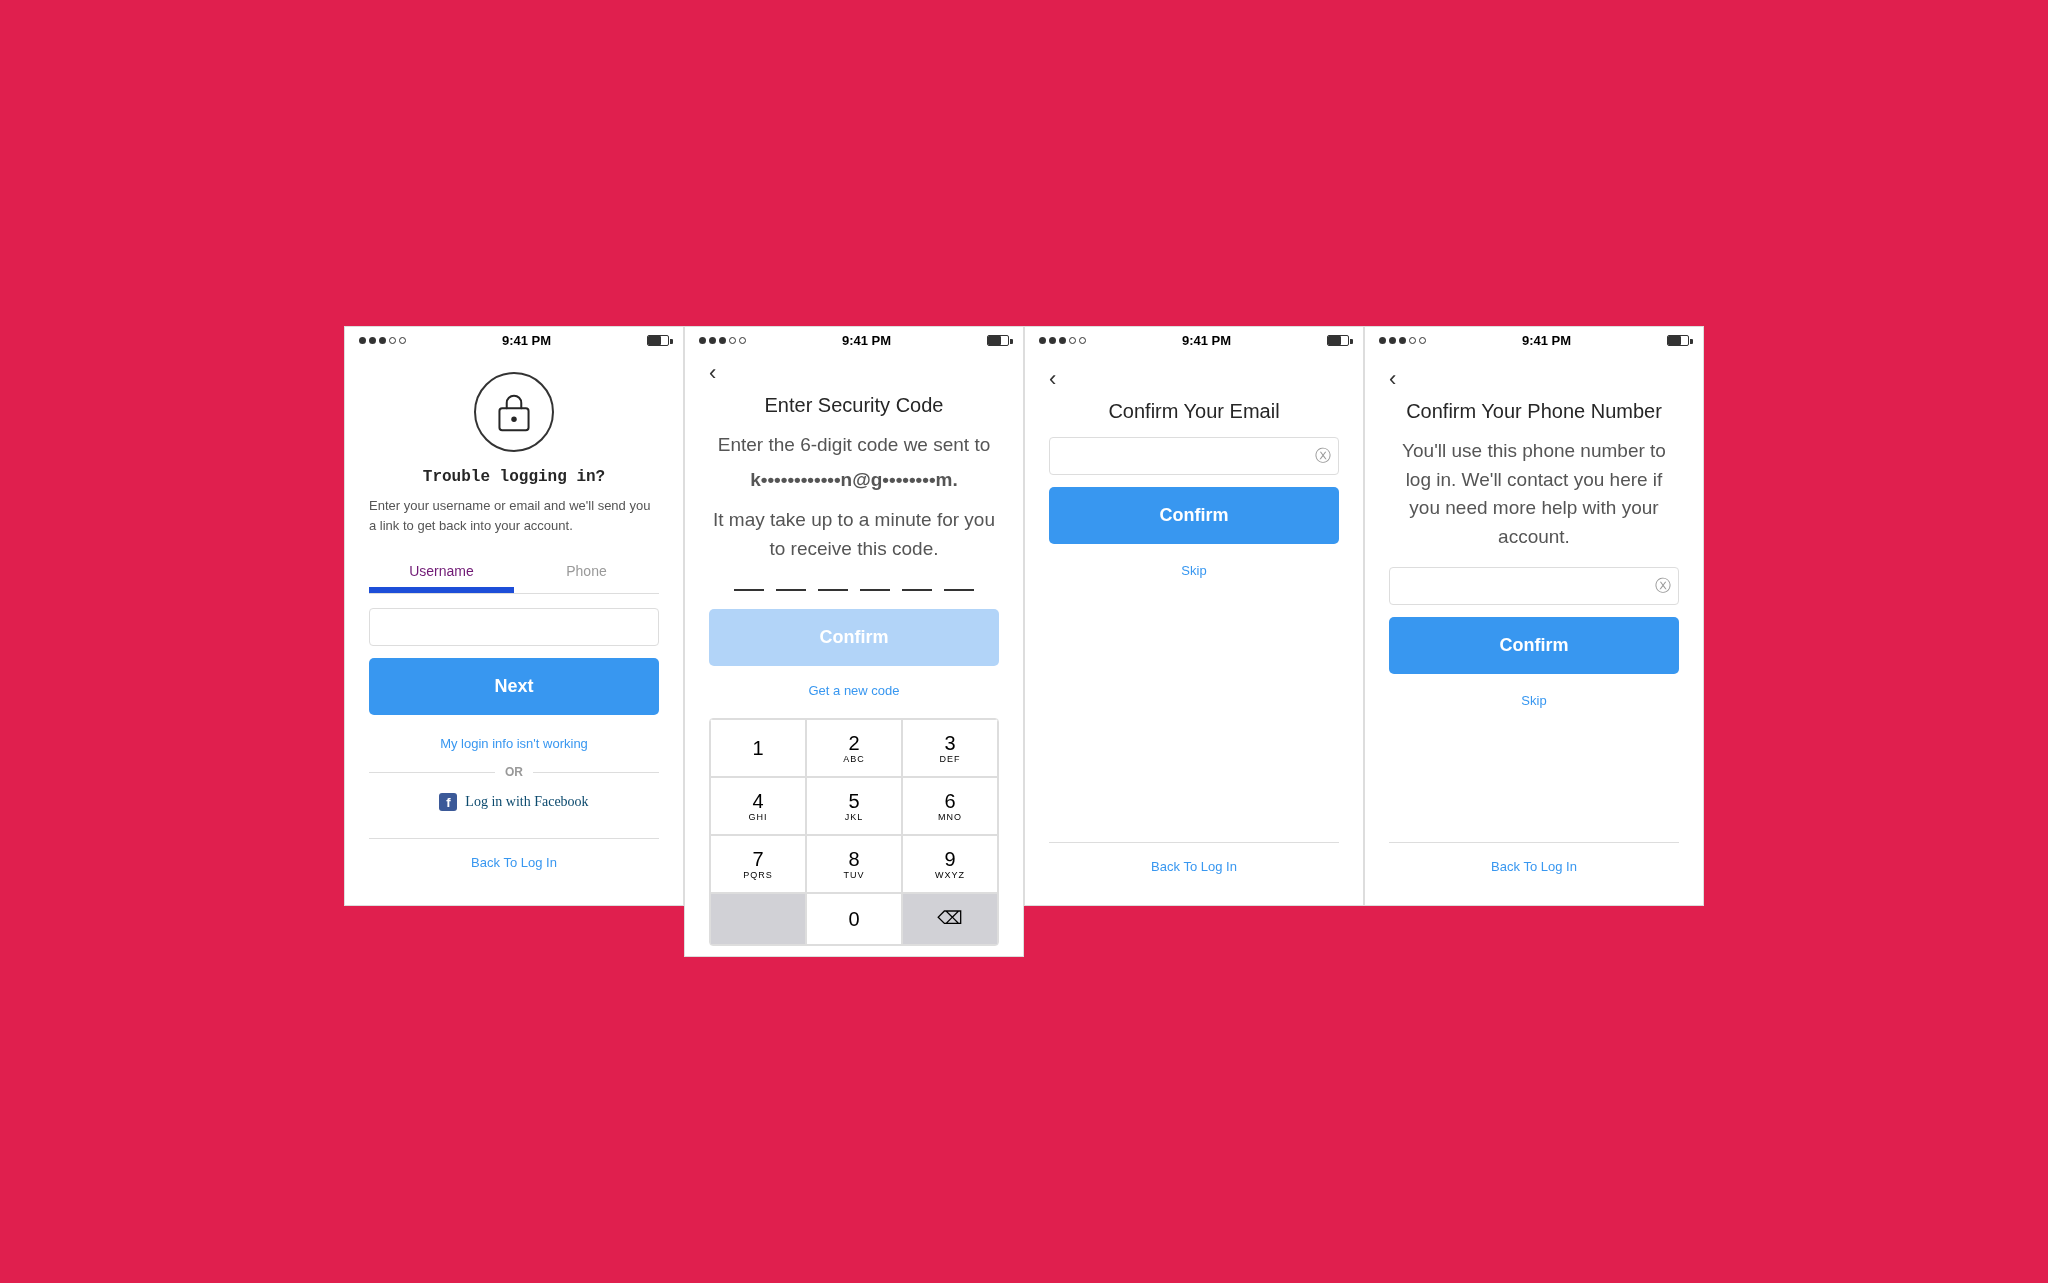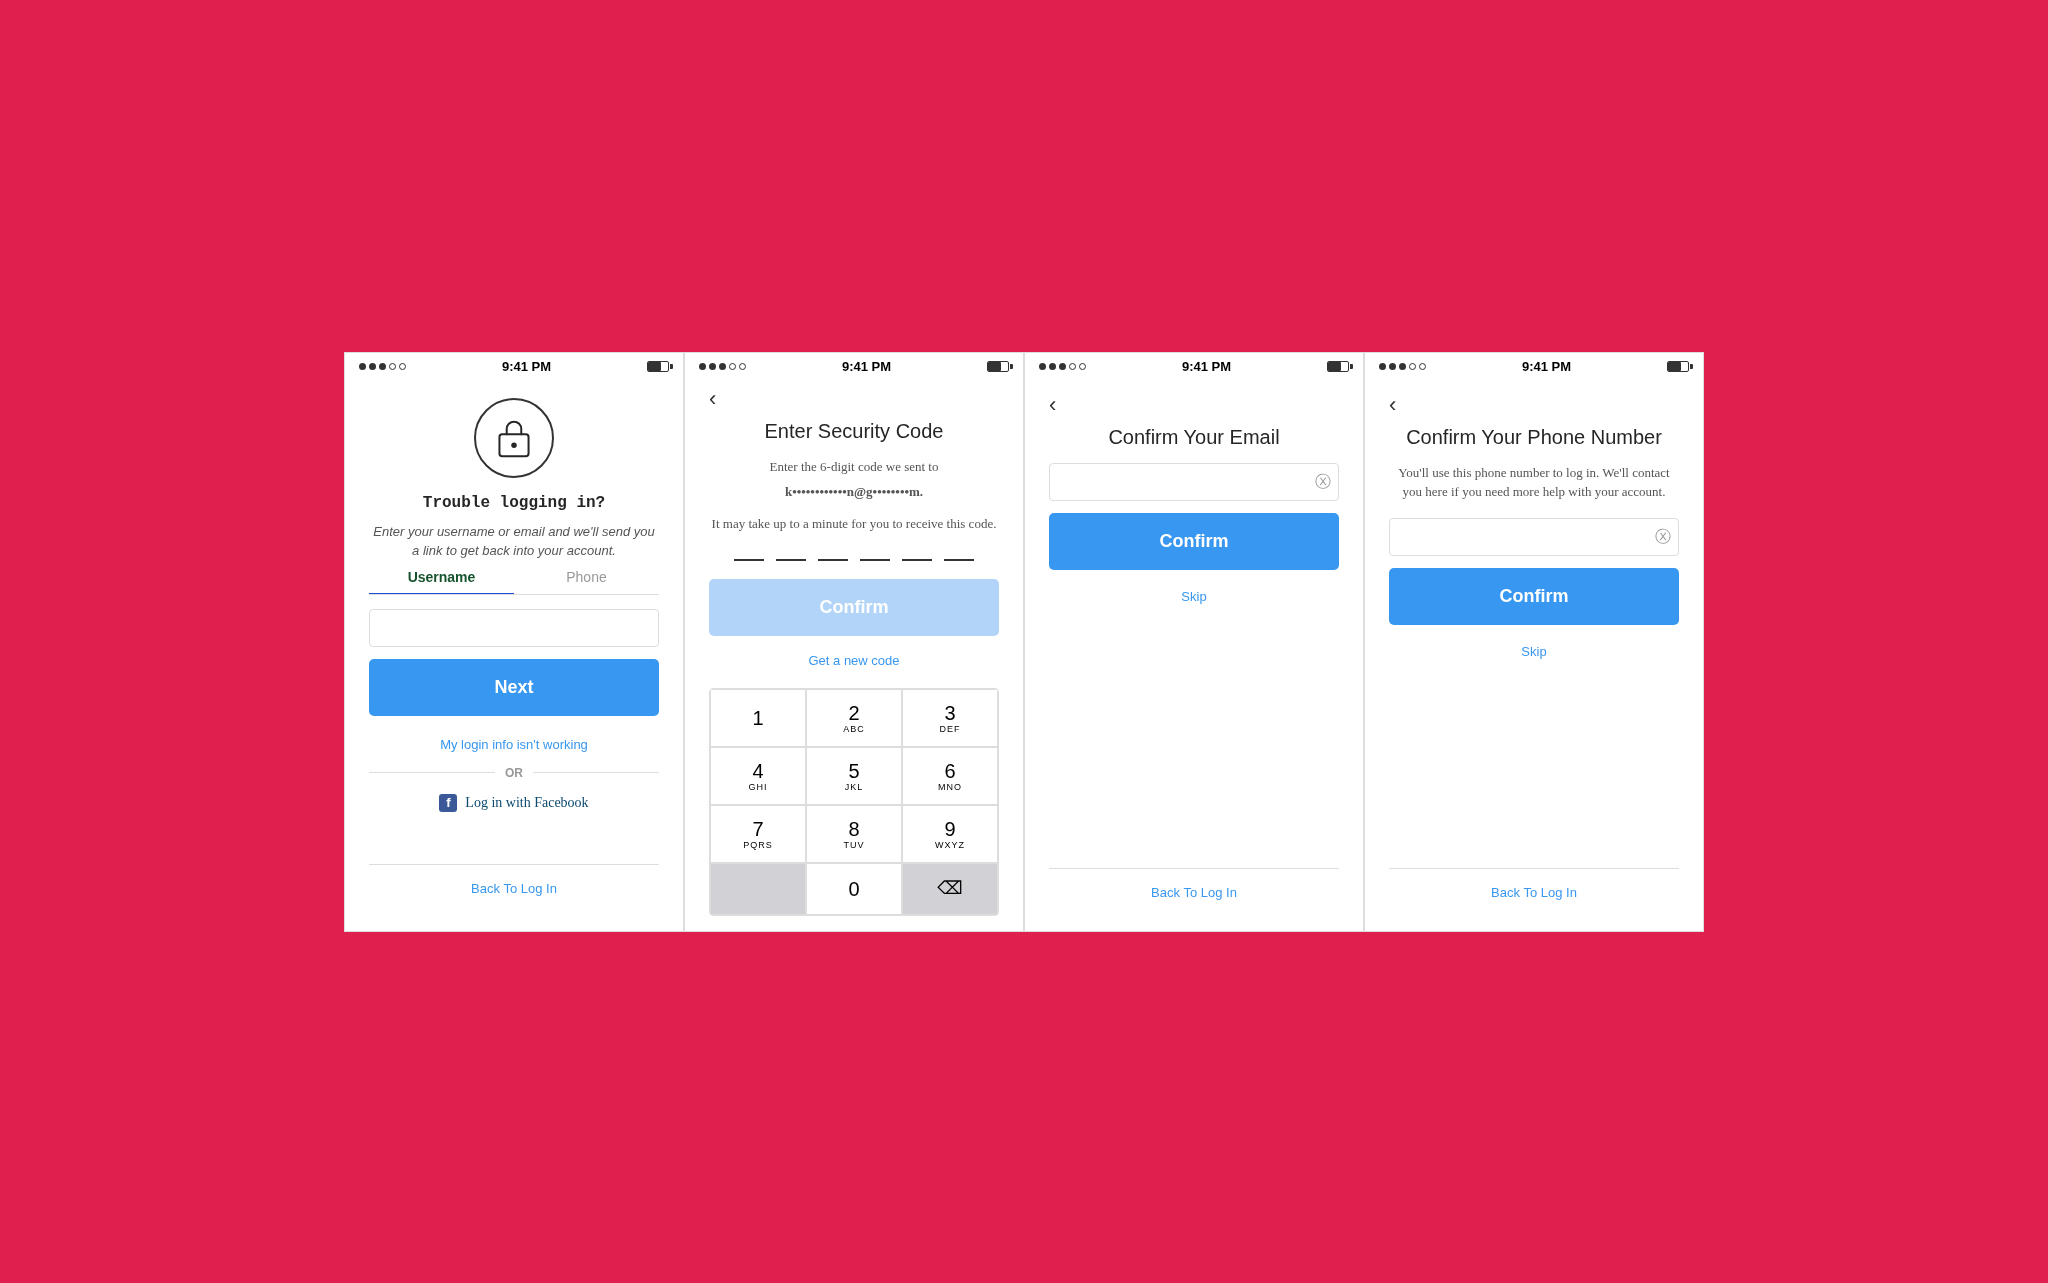--- a/index.html
+++ b/index.html
@@ -64,30 +64,30 @@
       border-radius: 50%;
       border: 2px solid #333;
       display: flex; align-items: center; justify-content: center;
       margin-bottom: 16px;
     }
     .lock-svg { width: 36px; height: 40px; }
     .screen1-title {
       font-size: 16px; font-weight: 700; color: #262626; margin-bottom: 10px; text-align: center; font-family: Liberation Mono, monospace;
     }
     .screen1-desc {
-      font-size: 13px; color: #555; text-align: center; line-height: 1.5; font-style: italic;
+      font-size: 13px; color: #555; text-align: left; margin-bottom: 20px; line-height: 1.5;
     }
     .tab-row {
       display: flex; width: 100%; border-bottom: 1px solid #ddd; margin-bottom: 14px;
     }
     .tab-item {
       flex: 1; text-align: center; padding: 8px 0; font-size: 14px; color: #999; cursor: pointer;
     }
     .tab-item.active {
-      color: #14532d; font-weight: 700; border-bottom: 1px solid #1d4ed8;
+      color: #701a75; font-weight: 400; border-bottom: 6px solid #1d4ed8;
     }
     .screen1-input {
       width: 100%; border: 1px solid #ddd; border-radius: 4px; padding: 10px 12px; font-size: 14px; color: #262626; margin-bottom: 12px; outline: none;
     }
     .btn-blue {
       width: 100%; background: #3897f0; color: #fff; border: none; border-radius: 5px; padding: 18px; font-size: 18px; font-weight: 600; cursor: pointer; margin-bottom: 14px;
     }
     .btn-blue.disabled { background: #b2d4f8; cursor: default; }
     .link-blue { color: #3897f0; font-size: 13px; cursor: pointer; text-align: center; margin-bottom: 14px; margin-top: 7px; }
     .divider-or {
@@ -111,21 +111,21 @@
     .screen2-content {
       display: flex; flex-direction: column; align-items: center; padding: 10px 24px; flex: 1;
     }
     .back-arrow {
       align-self: flex-start; font-size: 22px; color: #333; cursor: pointer; margin-bottom: 10px; line-height: 1;
     }
     .screen-title {
       font-size: 20px; font-weight: 400; color: #262626; text-align: center; margin-bottom: 14px;
     }
     .screen-subtitle {
-      font-size: 13px; color: #555; text-align: center; line-height: 1.5; margin-bottom: 6px; font-family: Liberation Serif, serif;
+      font-size: 19px; color: #555; text-align: center; line-height: 1.5; margin-bottom: 6px;
     }
     .email-masked { font-weight: 600; }
     .code-dashes {
       display: flex; gap: 12px; margin: 20px 0 18px;
     }
     .code-dash {
       width: 30px; height: 2px; background: #333;
     }
     .numpad {
       width: 100%; border: 1px solid #ddd; border-radius: 4px; overflow: hidden; margin-top: 10px;

